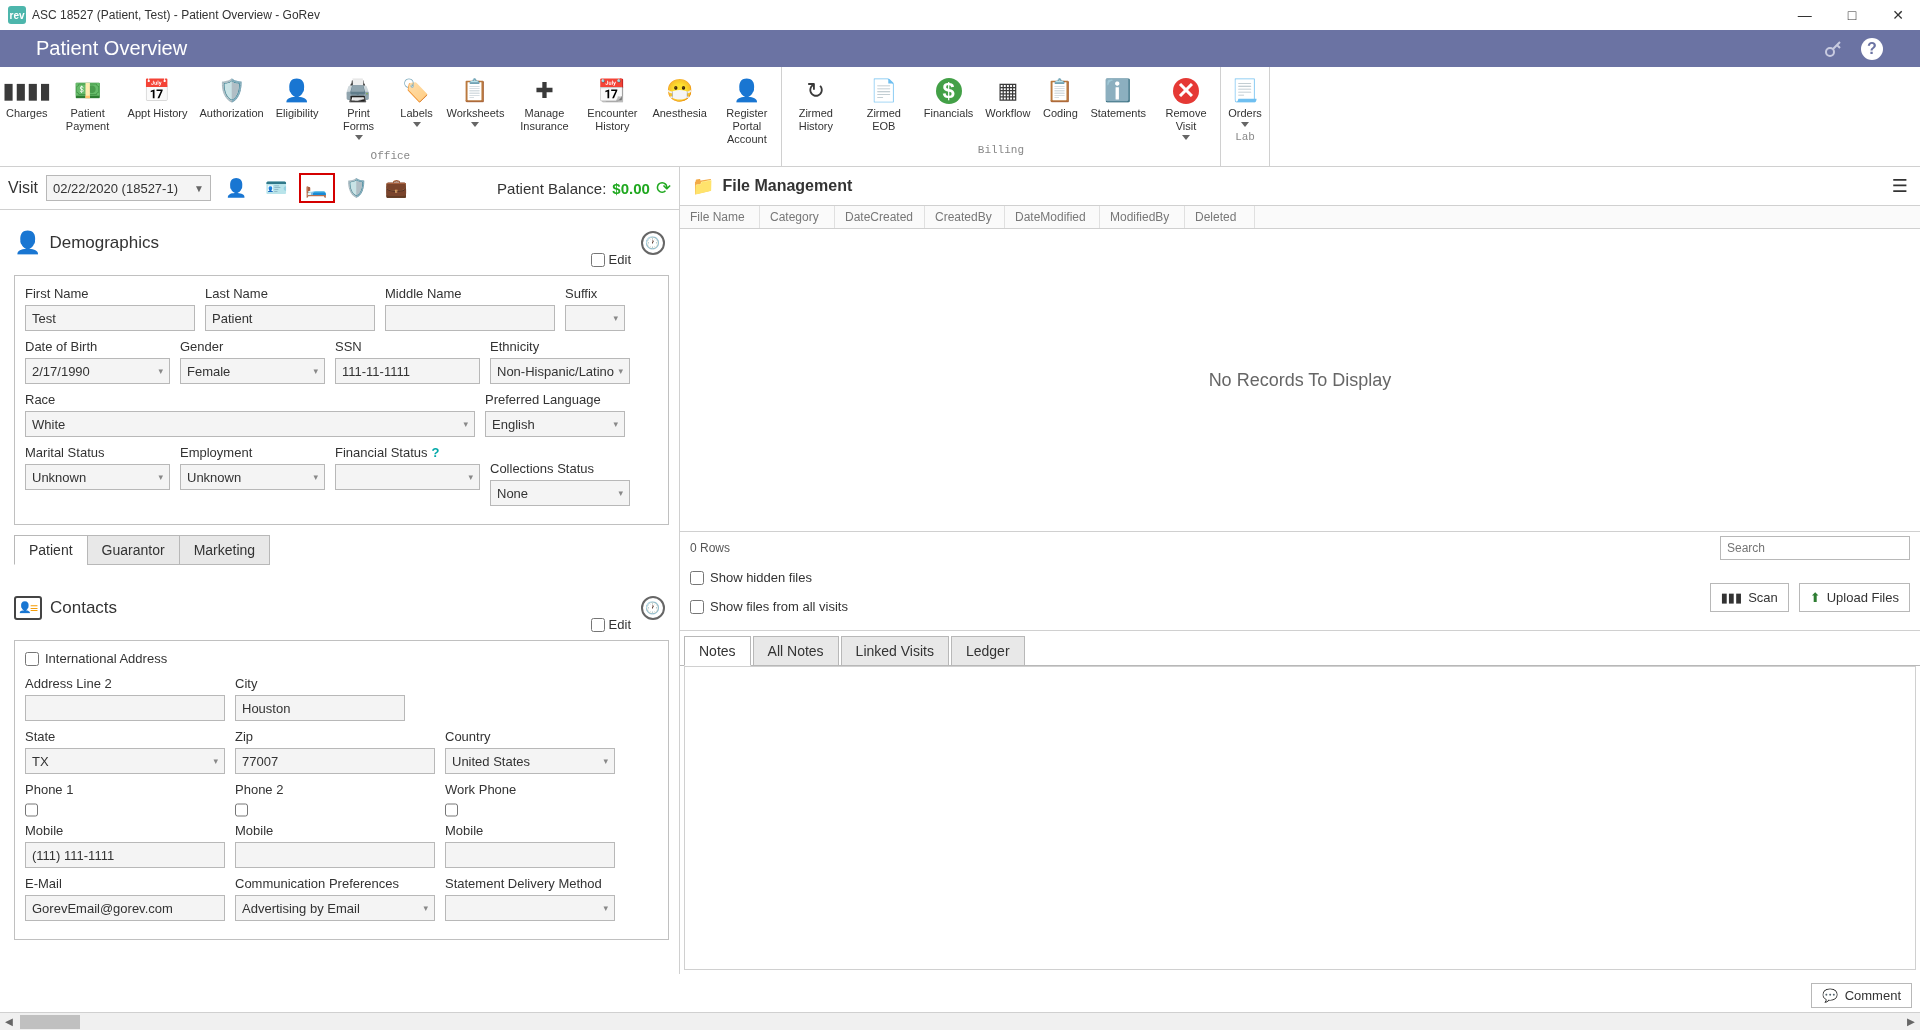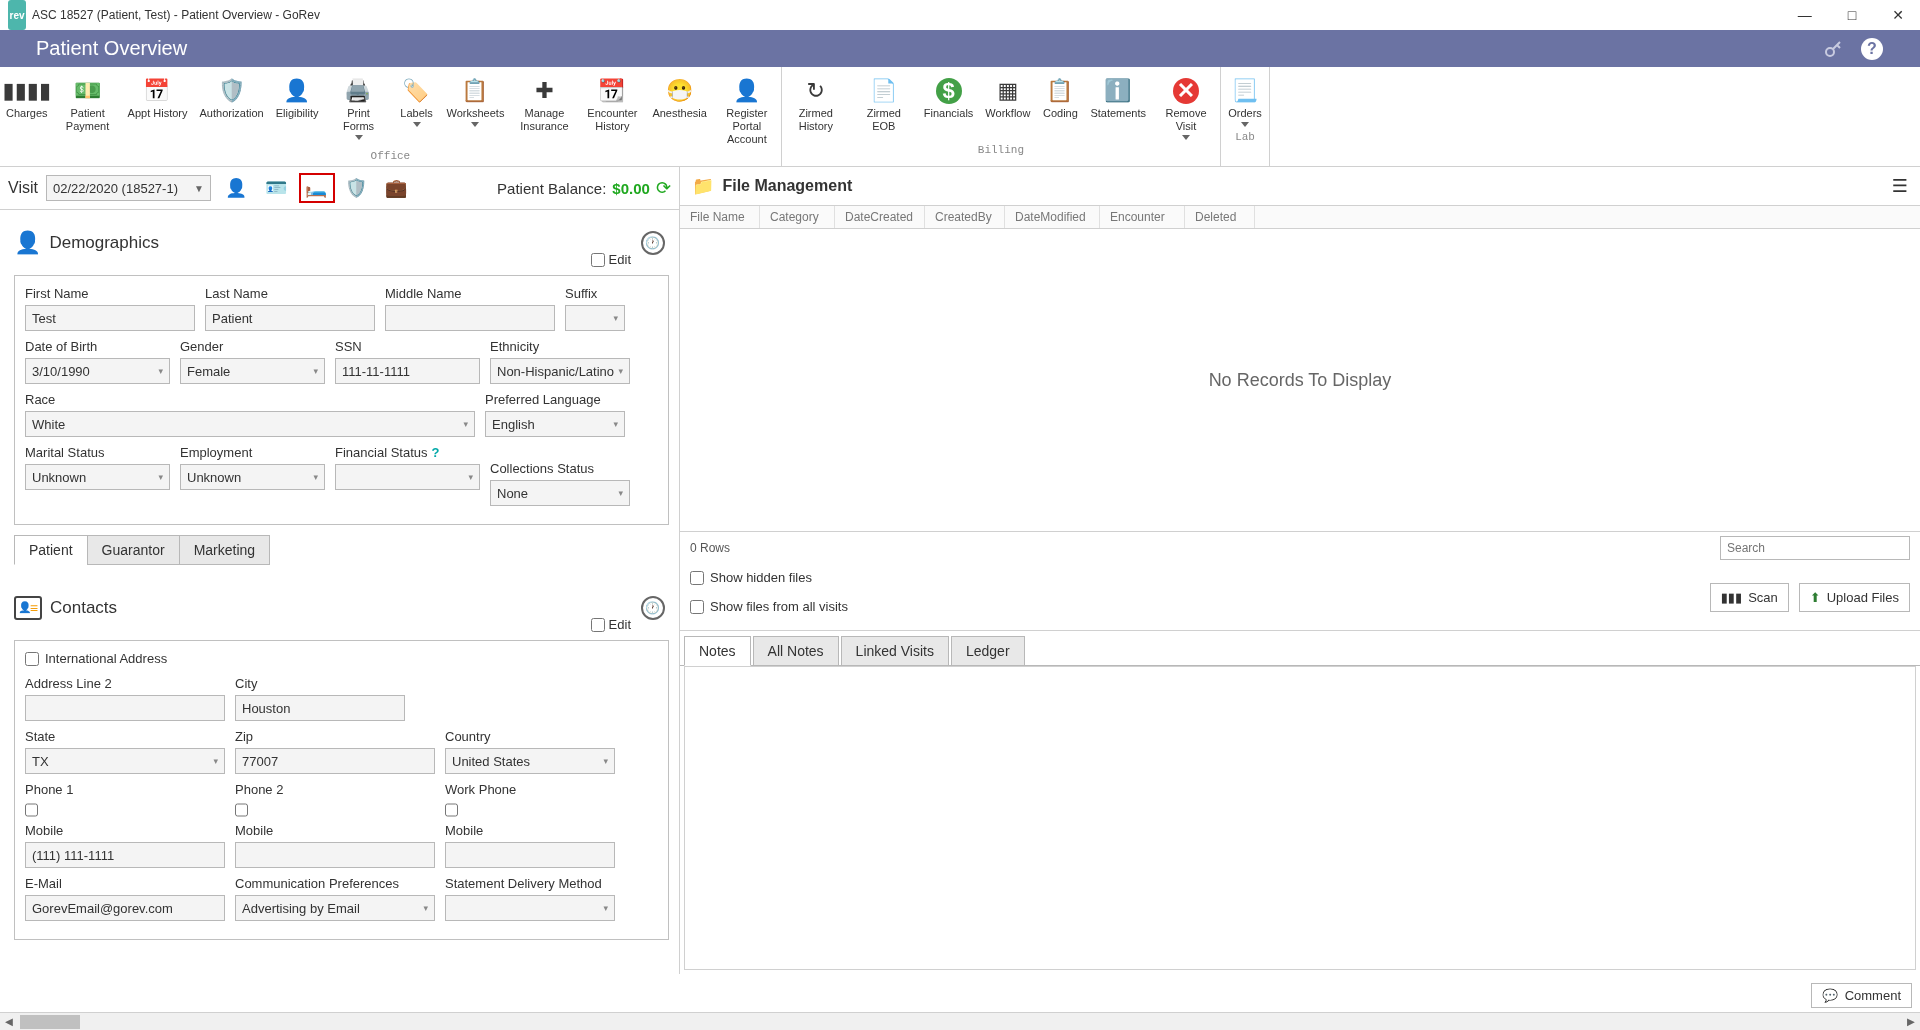--- a/index.html
+++ b/index.html
@@ -1,18 +1,18 @@
 <!DOCTYPE html>
 <html><head>
 <meta charset="utf-8">
 <style>
 * { box-sizing: border-box; margin: 0; padding: 0; font-family: "Segoe UI", Arial, sans-serif; }
 body { background: #fff; font-size: 13px; color: #333; overflow: hidden; }
 .titlebar { display:flex; align-items:center; height:30px; padding:0 8px; background:#fff; }
-.titlebar .app-icon { width:18px; height:30px; background:#4db6ac; border-radius:3px; margin-right:6px; display:flex; align-items:center; justify-content:center; color:#fff; font-size:10px; font-weight:bold; }
+.titlebar .app-icon { width:18px; height:18px; background:#4db6ac; border-radius:3px; margin-right:6px; display:flex; align-items:center; justify-content:center; color:#fff; font-size:10px; font-weight:bold; }
 .titlebar .title { font-size:12px; color:#333; }
 .window-controls { margin-left:auto; display:flex; gap:20px; }
 .window-controls span { font-size:14px; cursor:pointer; padding:4px 8px; }
 .header { background:#6b73a3; color:#fff; height:37px; display:flex; align-items:center; padding:0 36px; }
 .header h1 { font-size:20px; font-weight:400; }
 .header-icons { margin-left:auto; display:flex; gap:14px; align-items:center; }
 .header-icons .hicon { width:24px; height:24px; display:flex; align-items:center; justify-content:center; color:#fff; cursor:pointer; }
 .ribbon { display:flex; border-bottom:1px solid #d0d0d0; background:#fff; }
 .ribbon-group { border-right:1px solid #d0d0d0; padding:2px 0 0 0; }
 .ribbon-items { display:flex; }
@@ -282,21 +282,21 @@
             <div class="ctrl">
               <span></span>
               <span class="caret">▾</span>
             </div>
           </div>
       </div>
       <div class="field-row">
         <div class="field" style="width:145px;">
             <label>Date of Birth</label>
             <div class="ctrl">
-              <span>3/10/1990</span>
+              <span>2/17/1990</span>
               <span class="caret">▾</span>
             </div>
           </div>
         <div class="field" style="width:145px;">
             <label>Gender</label>
             <div class="ctrl">
               <span>Female</span>
               <span class="caret">▾</span>
             </div>
           </div>
@@ -469,21 +469,21 @@
       <span class="folder">📁</span>
       <span class="ftitle">File Management</span>
       <span class="hamburger">☰</span>
     </div>
     <div class="file-cols">
       <div class="file-col" style="width:80px;">File Name</div>
       <div class="file-col" style="width:75px;">Category</div>
       <div class="file-col" style="width:90px;">DateCreated</div>
       <div class="file-col" style="width:80px;">CreatedBy</div>
       <div class="file-col" style="width:95px;">DateModified</div>
-      <div class="file-col" style="width:85px;">Encounter</div>
+      <div class="file-col" style="width:85px;">ModifiedBy</div>
       <div class="file-col" style="width:70px;">Deleted</div>
     </div>
     <div class="file-empty">No Records To Display</div>
     <div class="file-footer">
       <span class="rows">0 Rows</span>
       <input class="file-search" placeholder="Search" style="">
     </div>
     <div class="file-options">
       <div class="opts">
         <label class="chk-inline">

